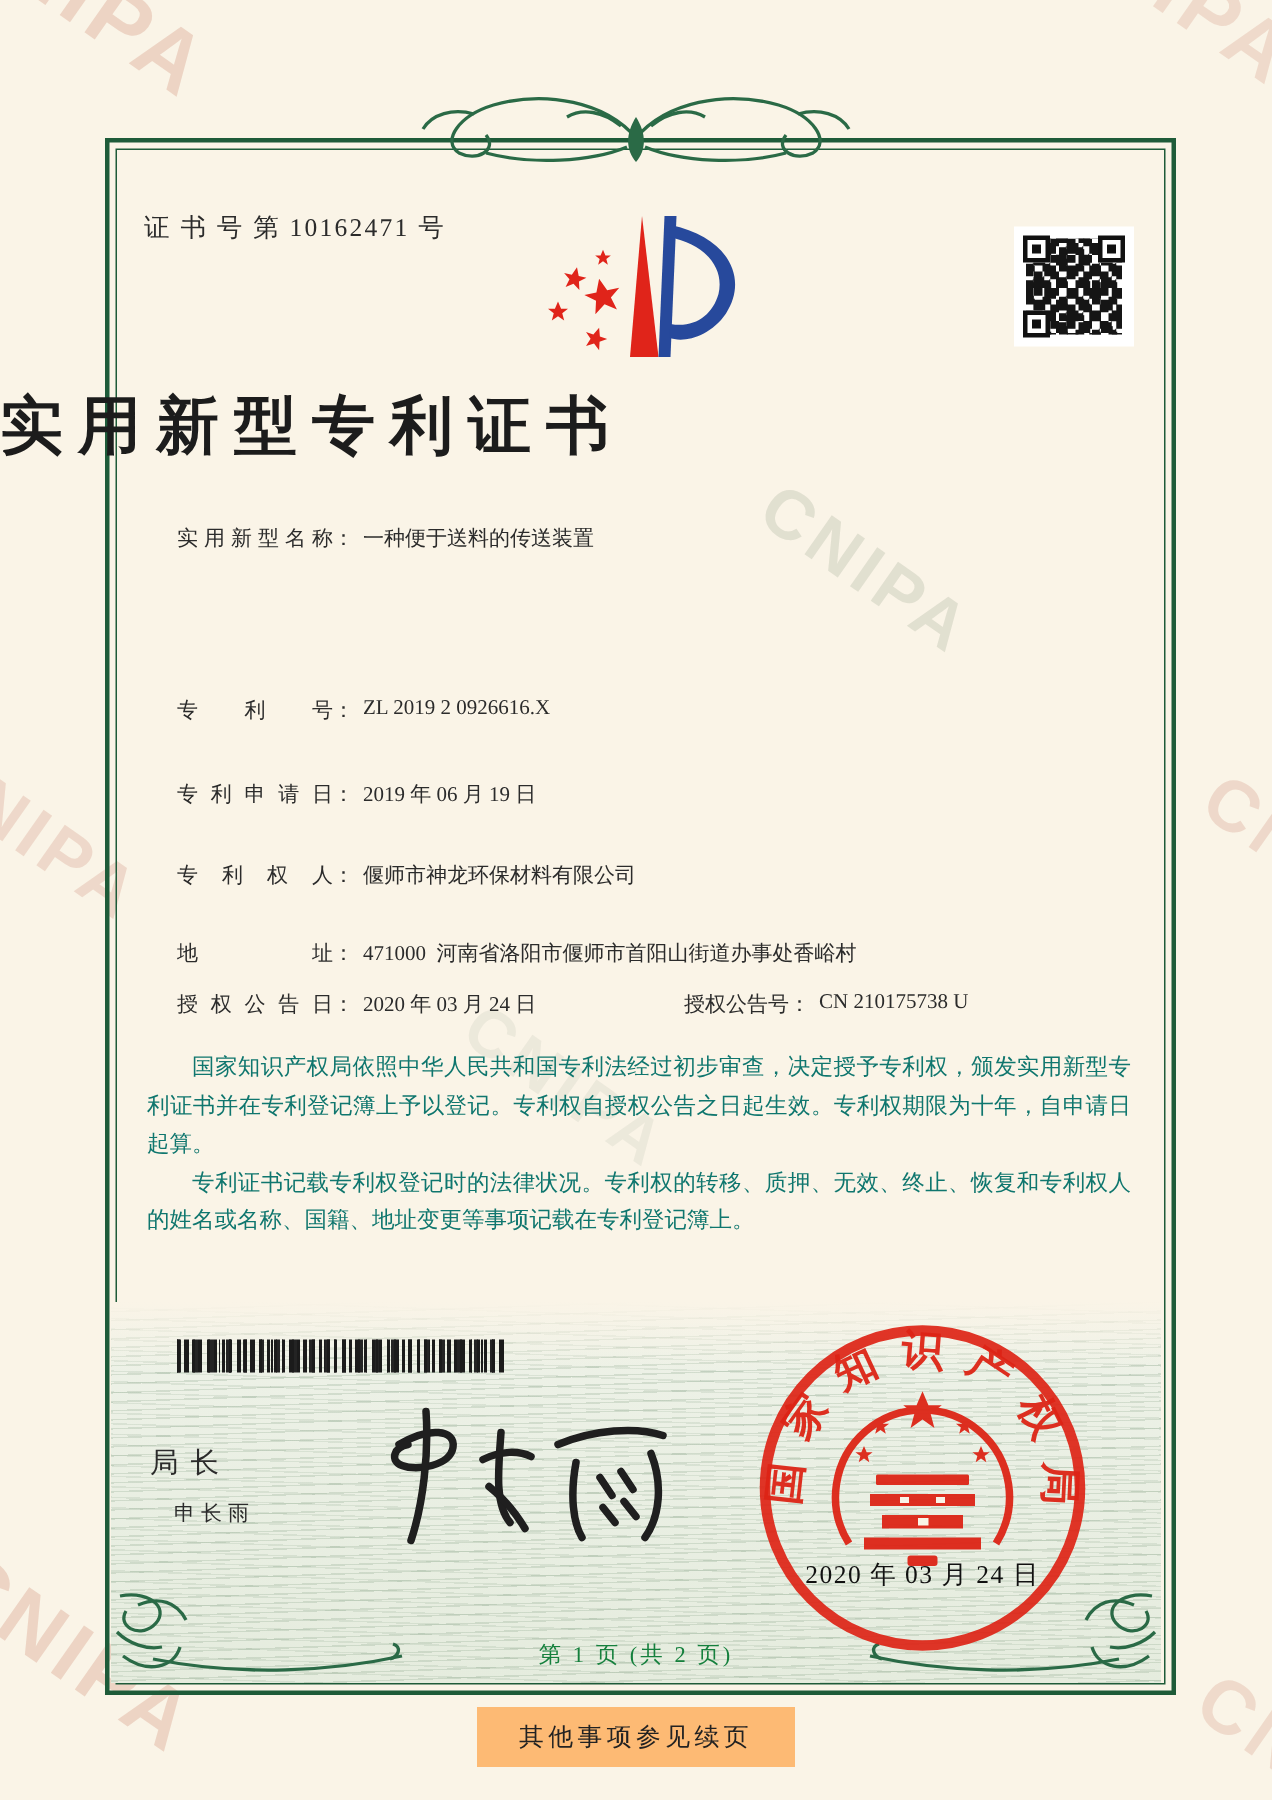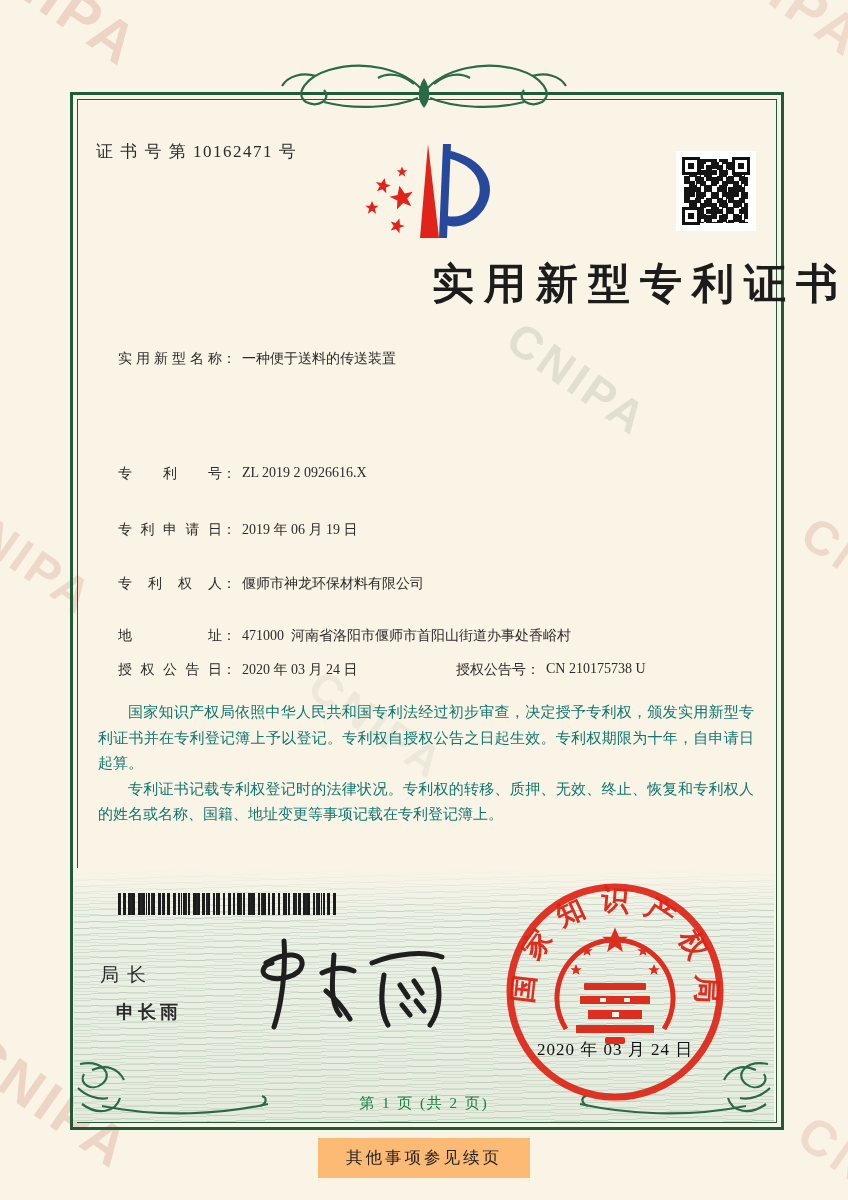--- a/index.html
+++ b/index.html
@@ -24,40 +24,40 @@
 
   .logo{position:absolute;left:334px;top:128px;}
   .qr{position:absolute;left:676px;top:151px;width:80px;height:80px;background:#fff;}
   .qr-pix{position:absolute;left:8px;top:8px;width:64px;height:64px;background:
       repeating-conic-gradient(#151515 0 25%, rgba(0,0,0,0) 0 50%) 0 0/11px 11px,
       repeating-conic-gradient(#151515 0 25%, rgba(0,0,0,0) 0 50%) 5px 3px/15px 15px,#fff;}
   .finder{position:absolute;width:12px;height:12px;border:3px solid #111;background:#fff;}
   .finder::after{content:"";position:absolute;left:3px;top:3px;width:6px;height:6px;background:#111;}
   .f-tl{left:6px;top:6px;} .f-tr{right:6px;top:6px;} .f-bl{left:6px;bottom:6px;}
 
-  .title{position:absolute;left:0;top:256px;width:848px;text-align:right;
+  .title{position:absolute;left:0;top:256px;width:848px;text-align:left;
          font-size:42px;font-weight:bold;letter-spacing:10px;color:#1c1c1c;}
 
   .row{position:absolute;left:118px;width:640px;height:26px;font-size:14px;white-space:nowrap;}
   .flabel{display:inline-block;width:104px;text-align:justify;text-align-last:justify;vertical-align:top;}
   .fcolon{display:inline-block;margin-right:6px;vertical-align:top;}
   .fvalue{white-space:pre;vertical-align:top;}
   .grant-right{position:absolute;left:338px;top:0;}
 
   .paras{position:absolute;left:98px;top:700px;width:656px;font-size:15px;line-height:1.7;
          text-align:justify;color:#0f766e;}
   .paras p{margin:0;text-indent:2em;}
 
   .barcode{position:absolute;left:118px;top:893px;width:218px;height:22px;background-image:
       repeating-linear-gradient(90deg,#1b1b1b 0 2px,rgba(0,0,0,0) 2px 5px),
       repeating-linear-gradient(90deg,#1b1b1b 0 1px,rgba(0,0,0,0) 1px 7px),
       repeating-linear-gradient(90deg,#242424 0 3px,rgba(0,0,0,0) 3px 11px);}
 
   .sig-title{position:absolute;left:100px;top:962px;font-size:19px;letter-spacing:8px;}
-  .sig-name{position:absolute;left:116px;top:1000px;font-size:18px;letter-spacing:4px;font-weight:bold;}
+  .sig-name{position:absolute;left:116px;top:1000px;font-size:14px;letter-spacing:4px;}
   .signature{position:absolute;left:238px;top:933px;}
 
   .seal{position:absolute;left:500px;top:877px;width:230px;height:230px;}
   .seal-date{position:absolute;left:505px;top:1038px;width:220px;text-align:center;
              font-size:17px;color:#111;letter-spacing:1px;}
 
   .page-ind{position:absolute;left:0;top:1094px;width:848px;text-align:center;font-size:15px;
             letter-spacing:2px;color:#15803d;}
   .foot-note{position:absolute;left:50%;transform:translateX(-50%);top:1138px;background:#fdba74;
              padding:9px 28px;font-size:16.5px;letter-spacing:3px;color:#222;}

